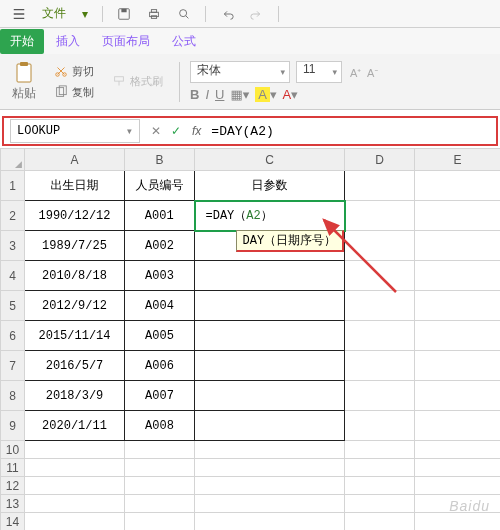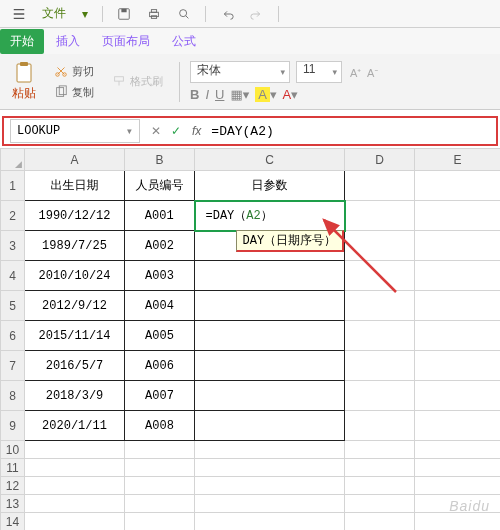--- a/index.html
+++ b/index.html
@@ -10,21 +10,21 @@
   .sep { width:1px; height:16px; background:#ccc; margin:0 4px; }
   
   .ribbon-tabs { display:flex; align-items:center; height:26px; background:#f7f7f7; gap:2px;}
   .ribbon-tabs .tab { padding:4px 10px; color:#8b5cf6; font-size:12px; cursor:pointer;}
   .ribbon-tabs .tab.active { background:#2ea44f; color:#fff; border-radius:2px;}
   
   .toolbar { display:flex; align-items:center; height:56px; background:#f3f3f3; border-bottom:1px solid #ccc; padding:4px 6px; gap:6px;}
   .tb-group { display:flex; flex-direction:column; gap:2px; }
   .tb-btn { display:flex; align-items:center; gap:4px; padding:2px 6px; color:#555; font-size:11px; cursor:pointer;}
   .tb-btn.disabled { color:#bbb; }
-  .paste-big { display:flex; flex-direction:column; align-items:center; padding:2px 6px; color:#c2410c; cursor:pointer;}
+  .paste-big { display:flex; flex-direction:column; align-items:center; padding:2px 6px; color:#737373; cursor:pointer;}
   .font-sel, .size-sel { height:22px; border:1px solid #ccc; background:#fff; padding:0 18px 0 6px; font-size:12px; color:#444; position:relative;}
   .font-sel { width:100px;}
   .size-sel { width:46px; margin-left:6px;}
   .caret { position:absolute; right:4px; top:50%; transform:translateY(-50%); font-size:9px; color:#888;}
   .biu { display:flex; gap:6px; margin-top:4px; color:#888; align-items:center;}
   .biu span { cursor:pointer; font-size:13px;}
   
   .formula-row { display:flex; align-items:center; height:30px; border:2px solid #d93b3b; margin:6px 2px 2px 2px; background:#fff;}
   .namebox { width:130px; height:24px; border:1px solid #ccc; margin:0 6px; display:flex; align-items:center; justify-content:space-between; padding:0 6px; font-family:"Courier New",monospace;}
   .fb-btn { width:20px; text-align:center; color:#888; cursor:pointer;}
@@ -221,21 +221,21 @@
         <tr>
           <td class="rowhdr">3</td>
           <td class="boxed mono">1989/7/25</td>
           <td class="boxed mono">A002</td>
           <td class="boxed"></td>
           <td></td>
           <td></td>
         </tr>
         <tr>
           <td class="rowhdr">4</td>
-          <td class="boxed mono">2010/10/24</td>
+          <td class="boxed mono">2010/8/18</td>
           <td class="boxed mono">A003</td>
           <td class="boxed"></td>
           <td></td>
           <td></td>
         </tr>
         <tr>
           <td class="rowhdr">5</td>
           <td class="boxed mono">2012/9/12</td>
           <td class="boxed mono">A004</td>
           <td class="boxed"></td>

